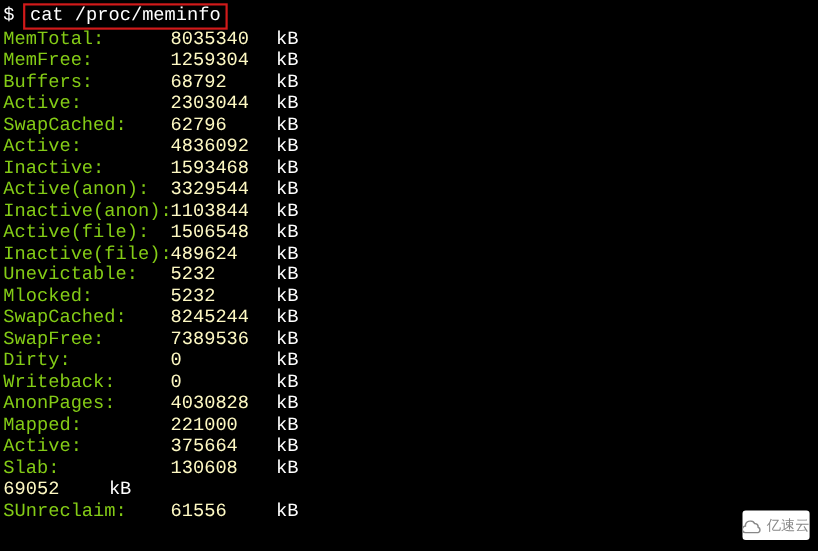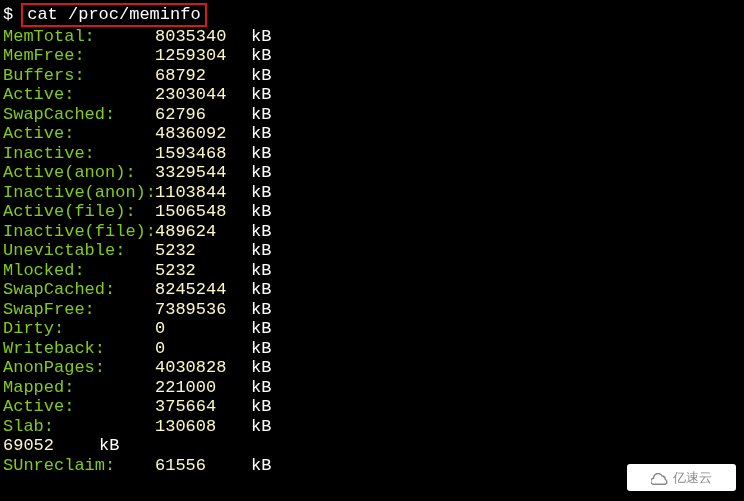--- a/index.html
+++ b/index.html
@@ -51,21 +51,21 @@
       color: #fff;
     }
     .watermark {
       position: absolute;
       right: 8px;
       bottom: 10px;
       background: #fff;
       color: #888;
       font-size: 13px;
       font-family: sans-serif;
-      padding: 4px 24px;
+      padding: 4px 0;
       border-radius: 3px;
       display: flex;
       align-items: center;
       gap: 4px;
     }
     .watermark .cloud {
       width: 18px;
       height: 12px;
       display: inline-block;
     }

